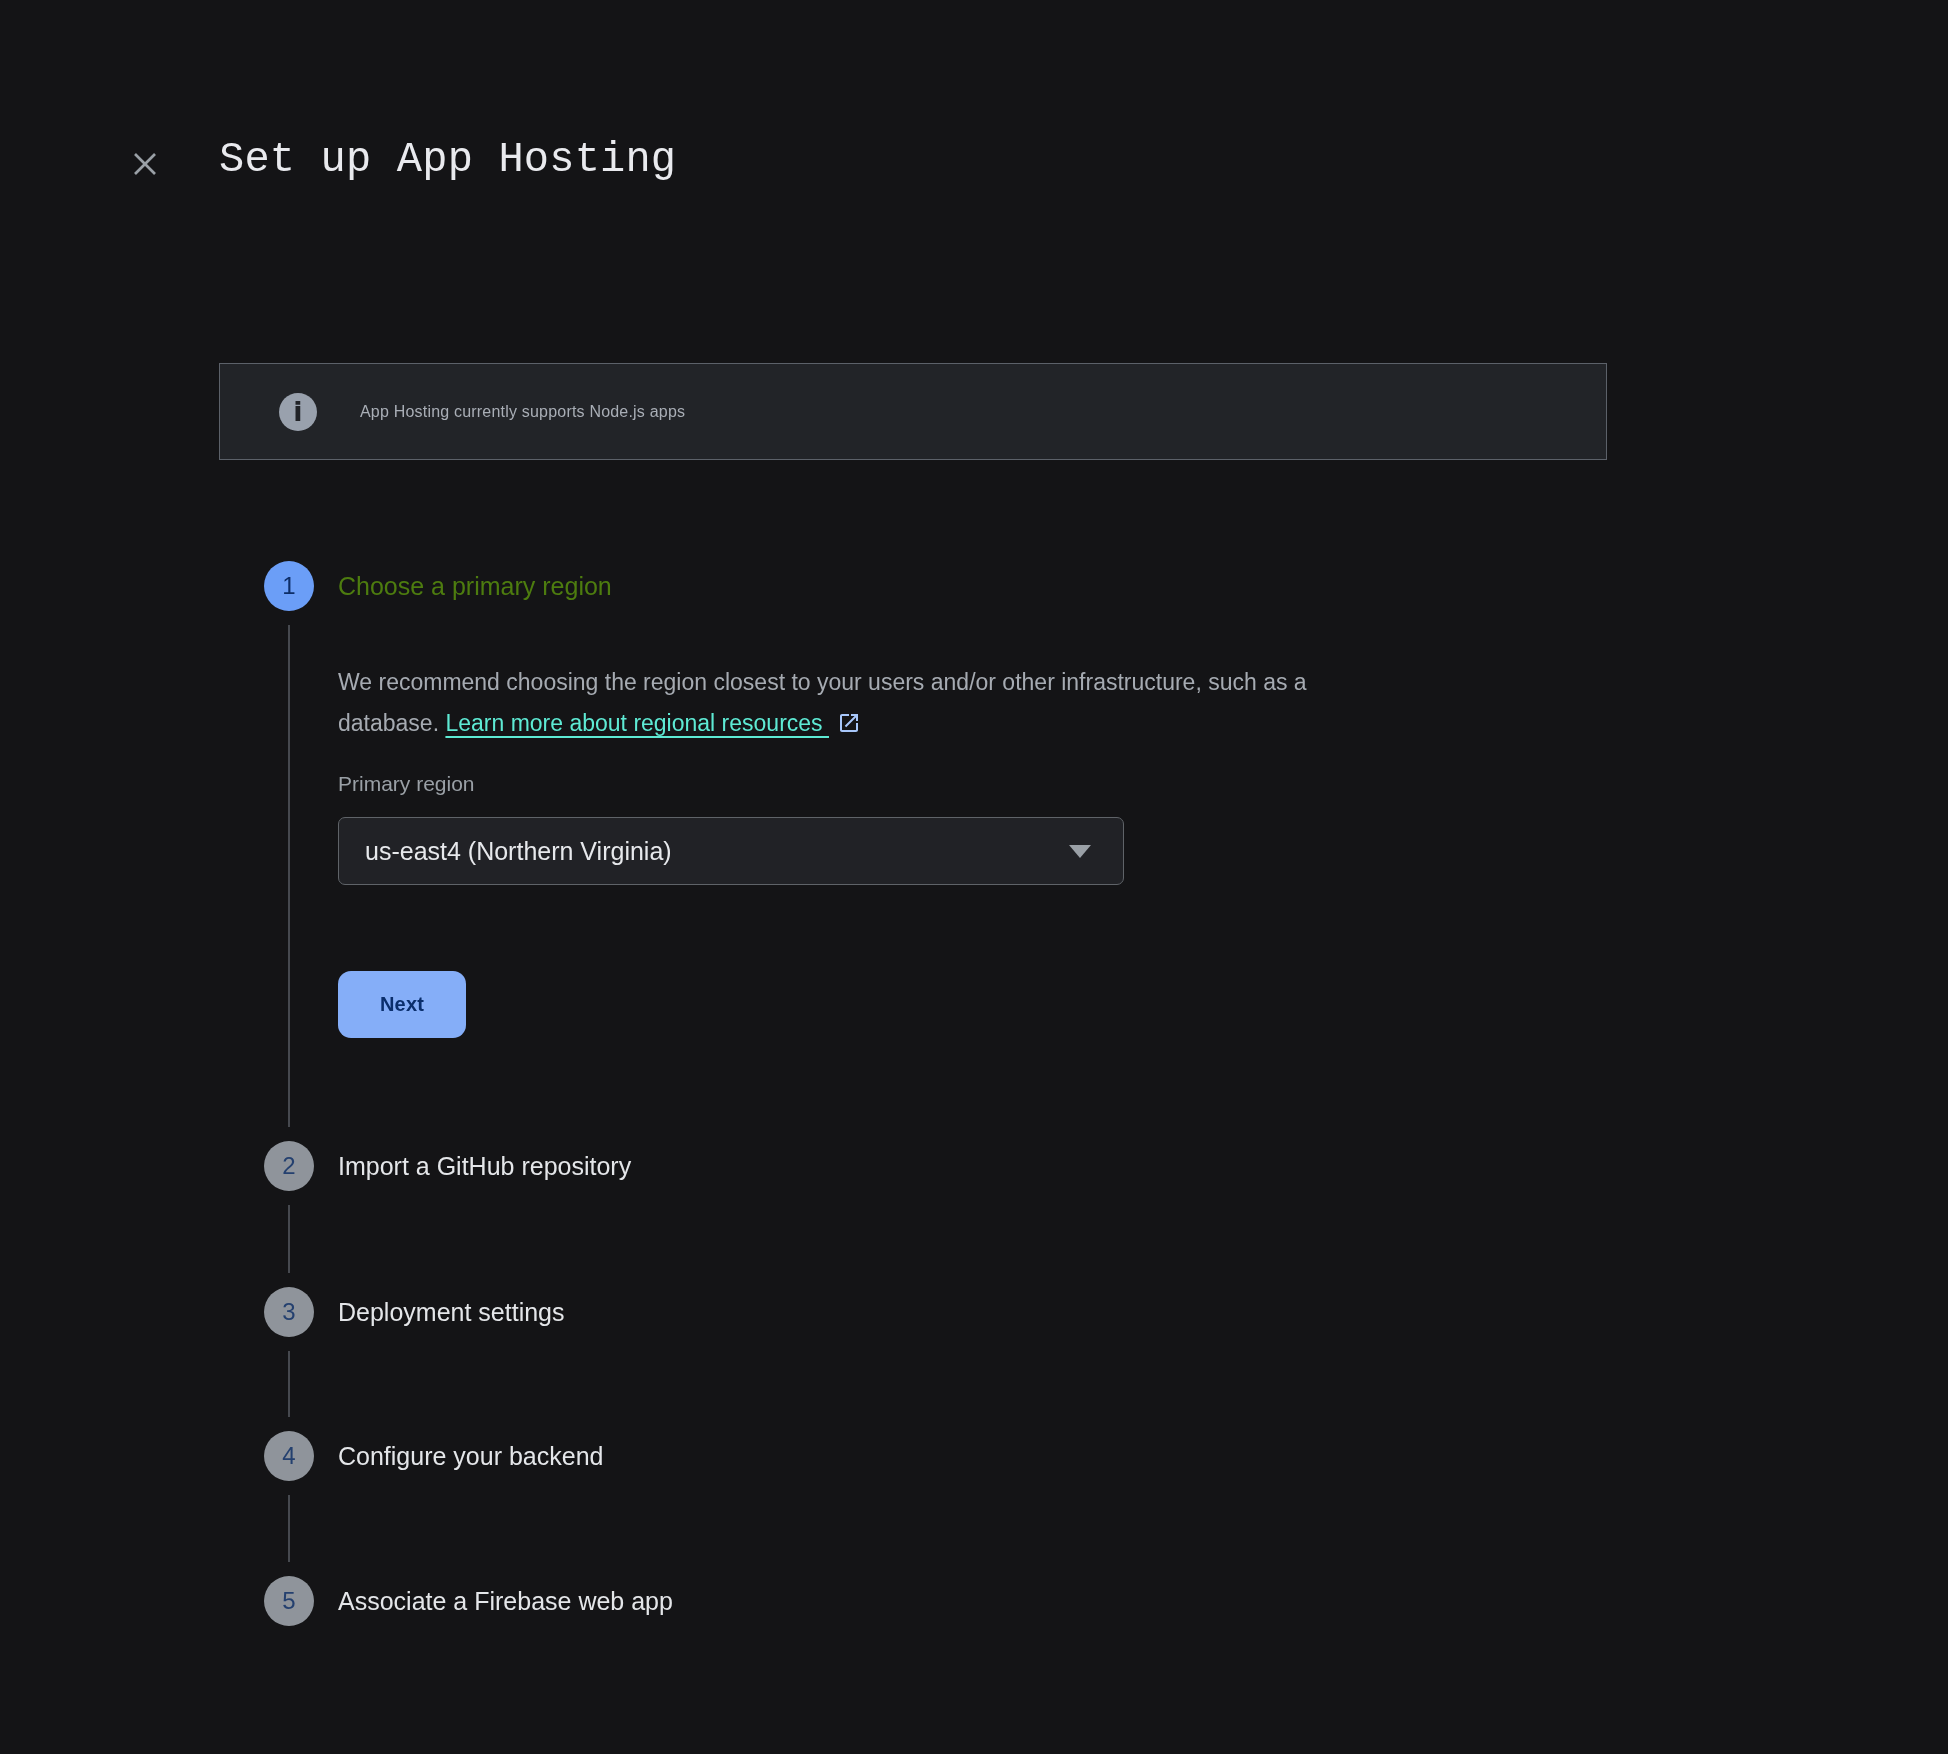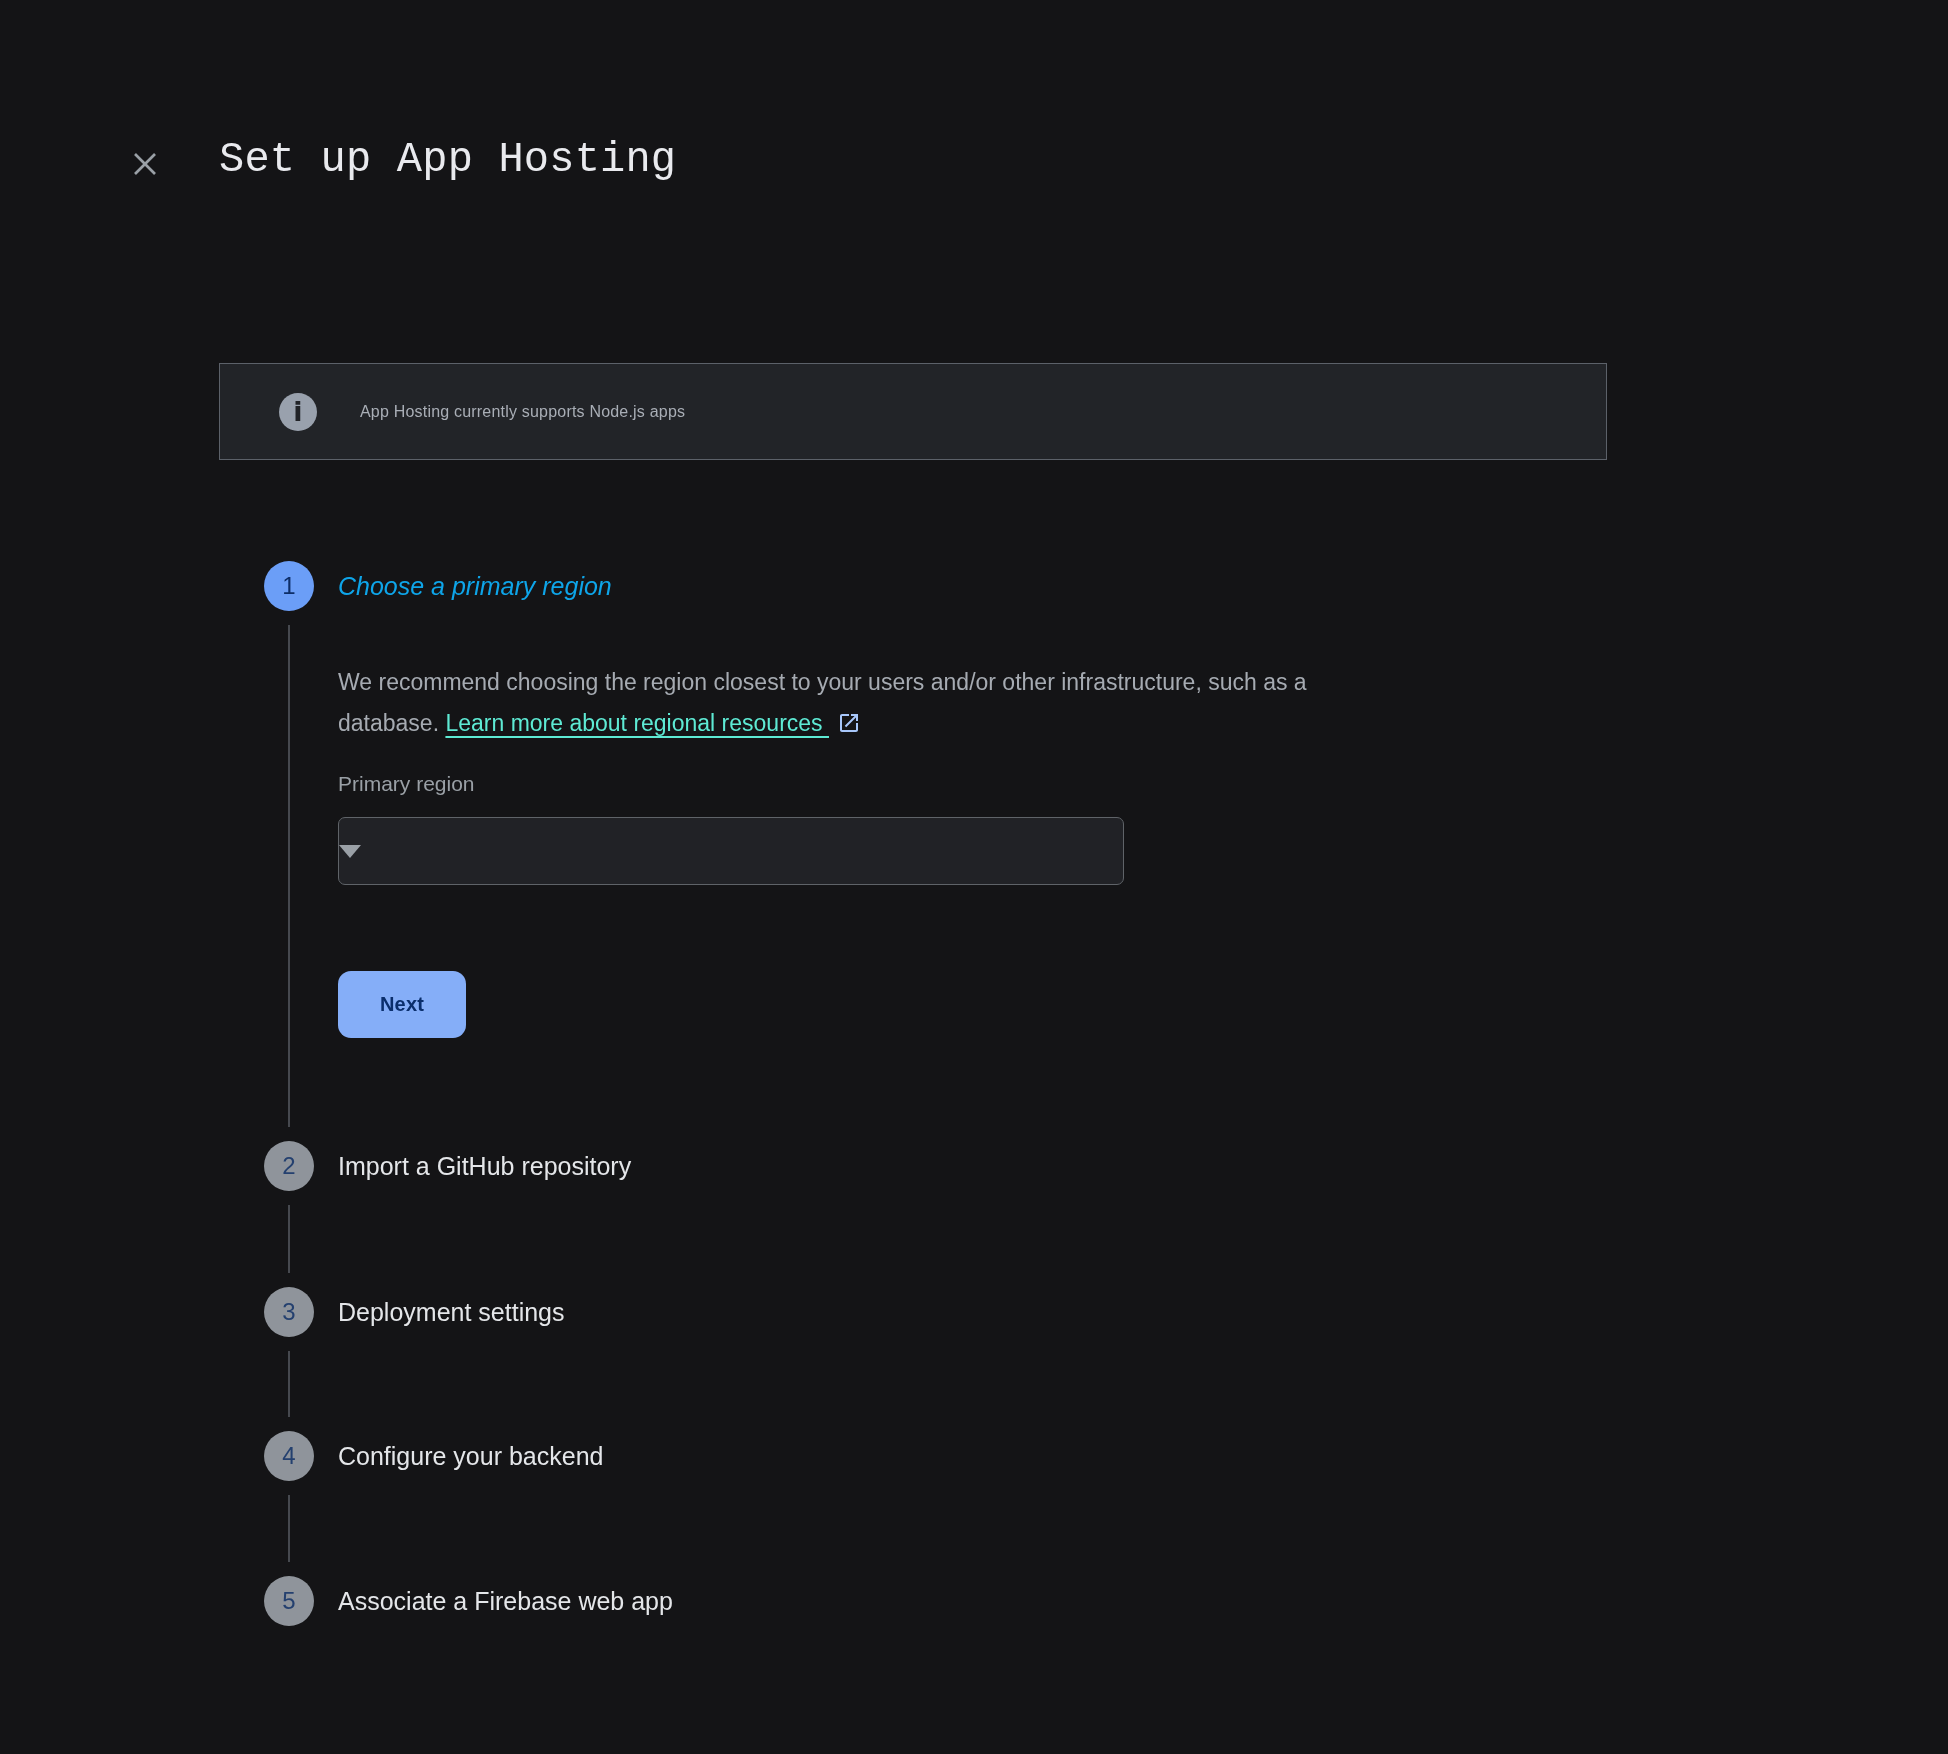--- a/index.html
+++ b/index.html
@@ -52,21 +52,21 @@
     width: 50px; height: 50px; border-radius: 50%;
     display: flex; align-items: center; justify-content: center;
     font-size: 24px;
   }
   .step-circle.active { background: #6b9ef7; color: #0d2d66; }
   .step-circle.inactive { background: #8f949b; color: #24406f; }
   .step-label {
     font-size: 25px; color: #e4e6e9; font-weight: 400;
     white-space: nowrap;
   }
-  .step-label.active-label { font-weight: 500; color: #0ea5e9; font-style: italic; }
+  .step-label.active-label { font-weight: 500; color: #4d7c0f; }
 
   .connector { width: 2px; background: #46494f; left: 288px; }
 
   
   .step-desc {
     left: 338px; top: 662px; width: 1250px;
     font-size: 23px; line-height: 41px; color: #a6abb2;
   }
   .desc-link {
     color: #5eead4; text-decoration: underline; cursor: pointer;
@@ -136,20 +136,21 @@
 <div class="abs step-desc">
   <span>We recommend choosing the region closest to your users and/or other infrastructure, such as a</span><br>
   <span>database. </span><a class="desc-link">Learn more about regional resources </a><span class="ext-icon"><svg width="24" height="24" viewBox="0 0 24 24" fill="#a8c7fa">
         <path d="M19 19H5V5h7V3H5c-1.11 0-2 .9-2 2v14c0 1.1.89 2 2 2h14c1.1 0 2-.9 2-2v-7h-2v7zM14 3v2h3.59l-9.83 9.83 1.41 1.41L19 6.41V10h2V3h-7z"></path>
       </svg></span>
 </div>
 
 <div class="abs field-label">Primary region</div>
 
 <div class="abs region-select" role="button">
+  <div class="region-select-value">us-east4 (Northern Virginia)</div>
   <div class="select-arrow"></div>
 </div>
 
 <button class="abs next-btn">
   <span>Next</span>
 </button>
 
 <div class="abs step-circle inactive" style="left:264px; top:1141px;">
   <span>2</span>
 </div>

